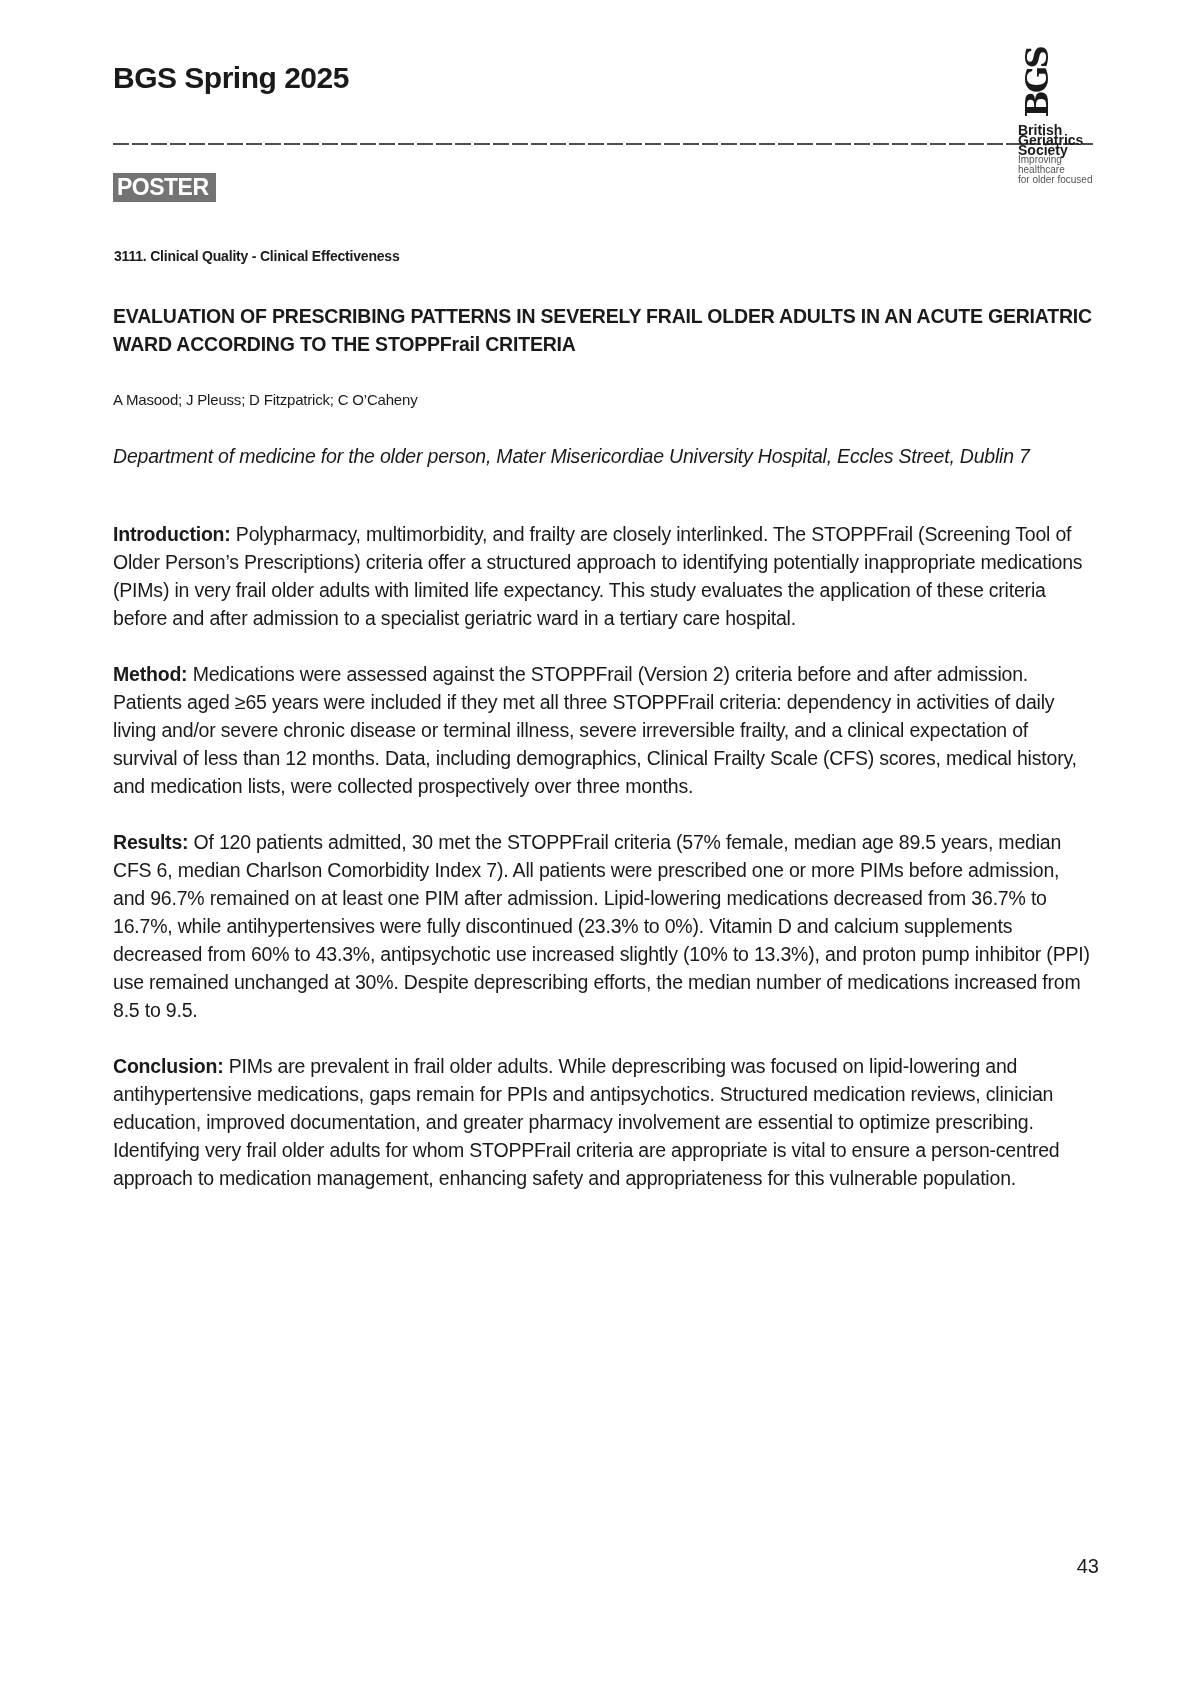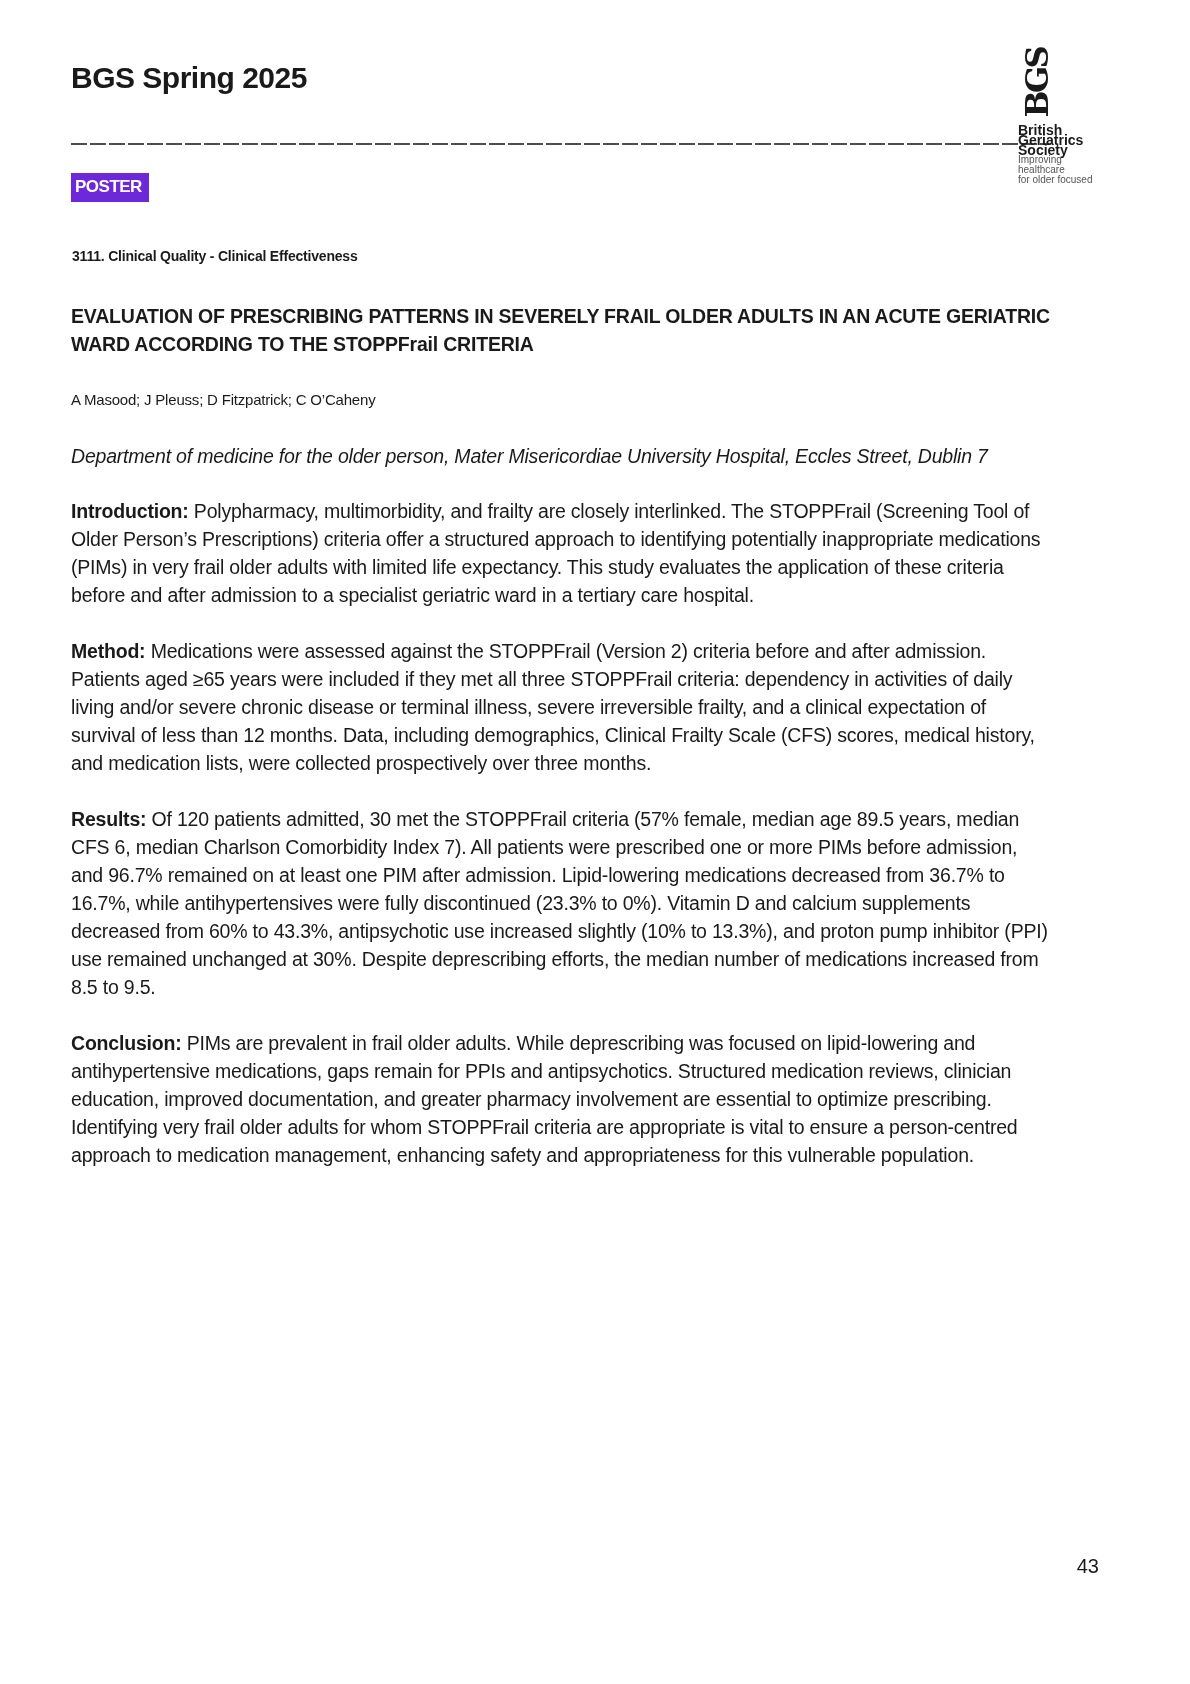--- a/index.html
+++ b/index.html
@@ -7,21 +7,21 @@
     position: relative;
     width: 1190px;
     height: 1684px;
     margin: 0 auto;
     background: #ffffff;
     font-family: "Liberation Sans", sans-serif;
     color: #1a1a1a;
     overflow: hidden;
   }
   .content {
-    padding: 0 71px;
+    padding: 0 113px;
     width: 980px;
   }
   .doc-title {
     margin: 0;
     padding-top: 58px;
     font-size: 30px;
     line-height: 40px;
     font-weight: 700;
     letter-spacing: -0.5px;
   }
@@ -51,24 +51,24 @@
   .logo-org { margin-top: 5px; font-size: 14px; font-weight: 700; line-height: 10px; }
   .logo-tag { font-size: 10px; line-height: 10px; color: #555555; }
   .divider {
     margin-top: 45px;
     height: 2px;
     background: repeating-linear-gradient(to right, #4d4d4d 0px, #4d4d4d 16px, #ffffff 16px, #ffffff 19px);
   }
   .poster-badge {
     display: inline-block;
     margin-top: 28px;
-    background: #6d28d9;
+    background: #737373;
     color: #ffffff;
     font-weight: 700;
-    font-size: 17px;
+    font-size: 23px;
     line-height: 28px;
     padding: 0 7px 1px 4px;
     letter-spacing: -0.5px;
   }
   .session-heading {
     margin: 40px 0 0 1px;
     font-size: 14px;
     line-height: 28px;
     font-weight: 700;
     letter-spacing: -0.2px;
@@ -92,21 +92,21 @@
     line-height: 28px;
     font-style: italic;
     letter-spacing: -0.2px;
   }
   .para {
     margin: 28px 0 0 0;
     font-size: 19.5px;
     line-height: 28px;
     letter-spacing: -0.2px;
   }
-  .para.first { margin-top: 27px; }
+  .para.first { margin-top: 50px; }
   .para .lbl { font-weight: 700; }
   .page-number {
     position: absolute;
     top: 1552px;
     right: 91px;
     font-size: 20px;
     line-height: 28px;
   }
 </style>
 </head>

